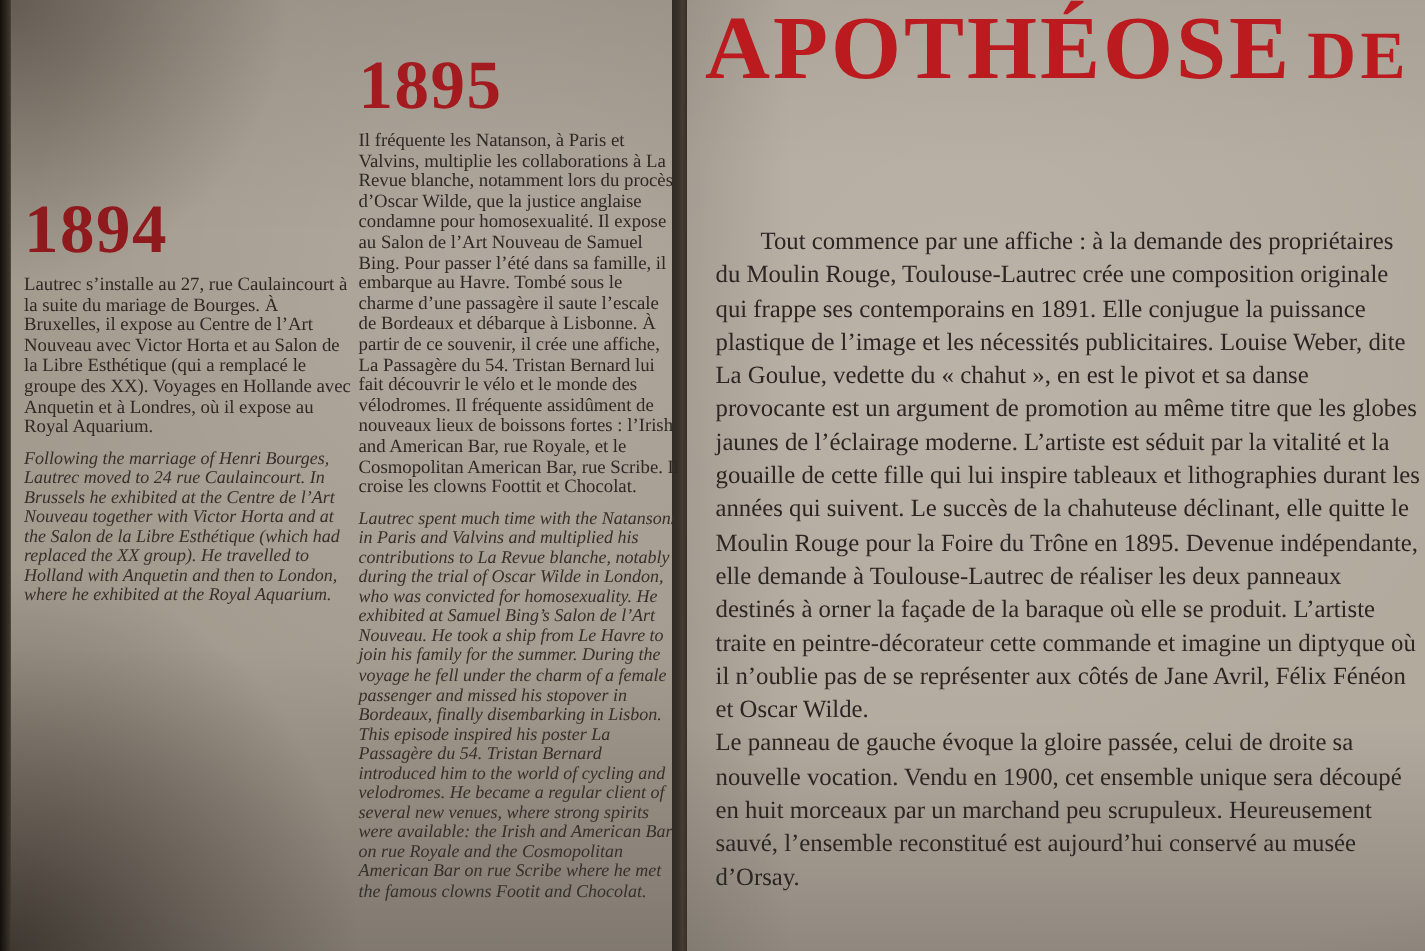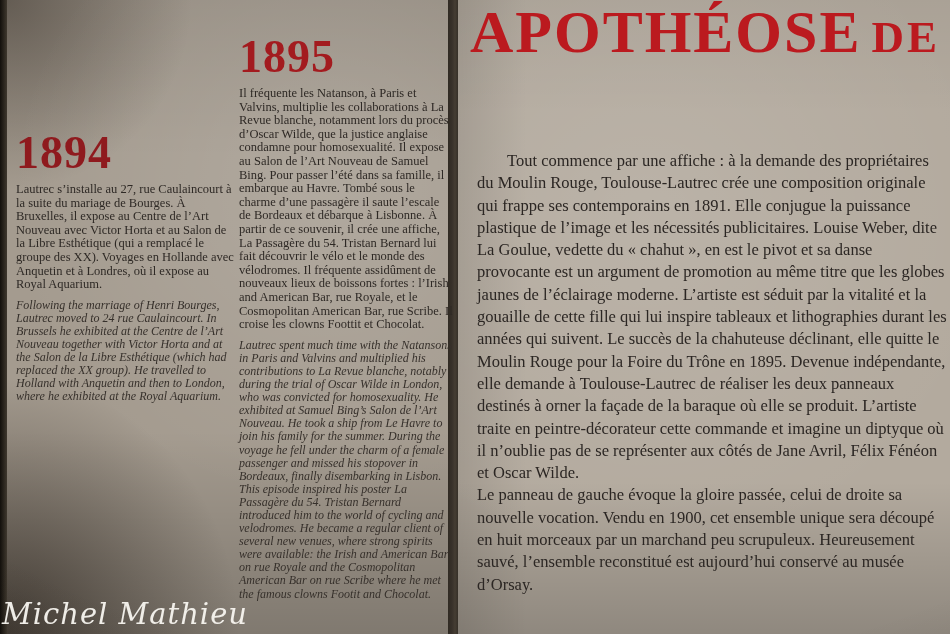--- a/index.html
+++ b/index.html
@@ -131,15 +131,14 @@
     <span class="title-main">APOTHÉOSE</span><span class="title-rest">DE L</span>
   </div>
 
   <div class="right-text">
     <p class="indent-first">Tout commence par une affiche : à la demande des propriétaires du Moulin Rouge, Toulouse-Lautrec crée une composition originale qui frappe ses contemporains en 1891. Elle conjugue la puissance plastique de l’image et les nécessités publicitaires. Louise Weber, dite La Goulue, vedette du « chahut », en est le pivot et sa danse provocante est un argument de promotion au même titre que les globes jaunes de l’éclairage moderne. L’artiste est séduit par la vitalité et la gouaille de cette fille qui lui inspire tableaux et lithographies durant les années qui suivent. Le succès de la chahuteuse déclinant, elle quitte le Moulin Rouge pour la Foire du Trône en 1895. Devenue indépendante, elle demande à Toulouse-Lautrec de réaliser les deux panneaux destinés à orner la façade de la baraque où elle se produit. L’artiste traite en peintre-décorateur cette commande et imagine un diptyque où il n’oublie pas de se représenter aux côtés de Jane Avril, Félix Fénéon et Oscar Wilde.</p>
     <p>Le panneau de gauche évoque la gloire passée, celui de droite sa nouvelle vocation. Vendu en 1900, cet ensemble unique sera découpé en huit morceaux par un marchand peu scrupuleux. Heureusement sauvé, l’ensemble reconstitué est aujourd’hui conservé au musée d’Orsay.</p>
   </div>
 
   <div class="vignette"></div>
 
-  <div class="watermark">Michel Mathieu</div>
 
 </div>
 
 </body></html>

